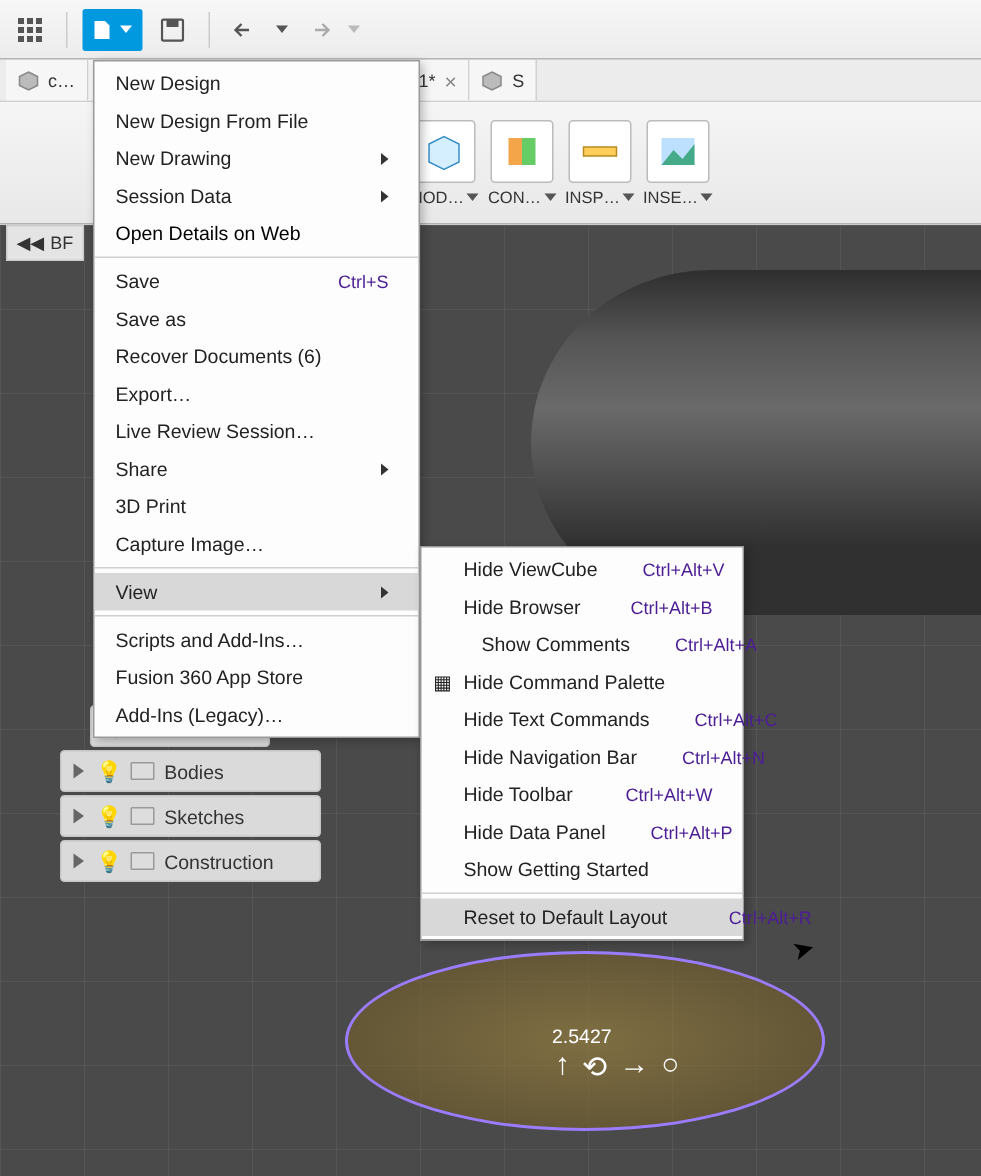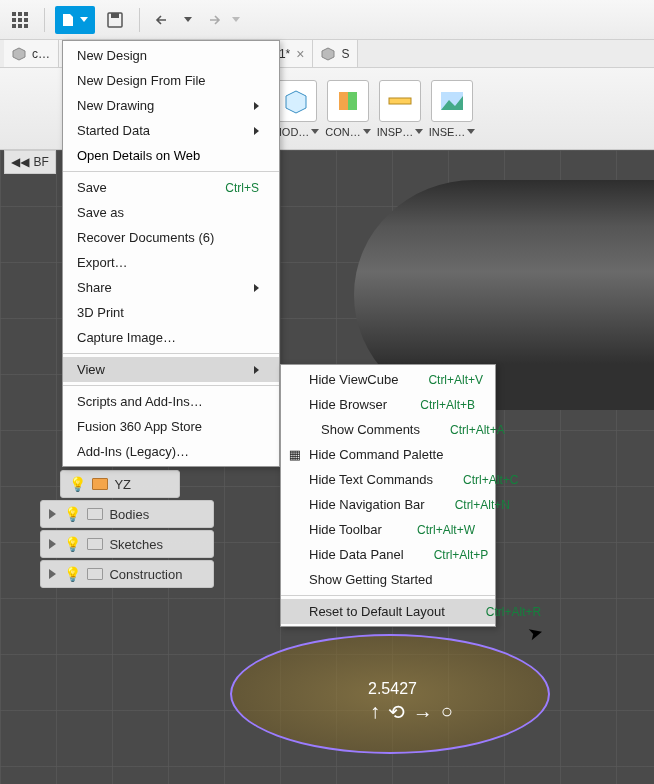--- a/index.html
+++ b/index.html
@@ -40,31 +40,31 @@
               background-color:#4a4a4a;
               background-image:
                 linear-gradient(rgba(90,90,90,0.7) 1px, transparent 1px),
                 linear-gradient(90deg, rgba(90,90,90,0.7) 1px, transparent 1px);
               background-size: 56px 56px;
               z-index:-2;}
   .cylinder { position:absolute; top:180px; right:-60px; width:360px; height:230px;
               background: linear-gradient(#2e2e2e 0%, #555 20%, #6a6a6a 40%, #555 55%, #303030 80%);
               border-radius: 120px 0 0 120px / 115px 0 0 115px; z-index:-1; box-shadow: inset -22px 0 0 #b7a45c, inset -24px 0 0 #8a7a3e;}
   .disc { position:absolute; bottom:30px; left:230px; width:320px; height:120px; border:2px solid #9b7cff; border-radius:50%; background:radial-gradient(ellipse at center, rgba(170,140,60,0.55), rgba(100,80,30,0.55)); z-index:-1;}
-  .dim-label { position:absolute; bottom:86px; left:368px; color:#fff; font-size:16px; z-index:1;}
+  .dim-label { position:absolute; bottom:86px; left:368px; color:#fff; font-size:13px; z-index:1;}
   .manip { position:absolute; bottom:60px; left:370px; color:#fff; z-index:1; display:flex; gap:8px; font-size:20px;}
 
   
   .menu { position:absolute; background:#fdfdfd; border:1px solid #9a9a9a; box-shadow:2px 2px 6px rgba(0,0,0,0.25); font-size:13px; color:#222; padding:2px 0; z-index:50;}
   .menu .item { display:flex; align-items:center; justify-content:space-between; height:25px; padding:0 20px 0 14px; white-space:nowrap; }
   .menu .item.disabled { color:#000000; }
   .menu .item.highlight { background:#d8d8d8; }
   .menu .sep { height:1px; background:#d0d0d0; margin:3px 0;}
   .menu .arrow { width:0;height:0;border-top:4px solid transparent;border-bottom:4px solid transparent;border-left:5px solid #333; margin-left:16px;}
-  .shortcut { color:#15803d; margin-left:30px; font-size:12px;}
+  .shortcut { color:#4c1d95; margin-left:30px; font-size:12px;}
   #file-menu { top:40px; left:62px; width:218px;}
   #view-menu { top:364px; left:280px; width:216px;}
   #view-menu .item { padding-left:28px; }
   #view-menu .chk { position:absolute; left:6px; width:16px; text-align:center;}
 
   .cursor { position:absolute; top:622px; left:528px; font-size:18px; color:#000; z-index:60; transform:rotate(-15deg);}
   svg { display:block; }
 </style>
 </head>
 <body>
@@ -237,39 +237,42 @@
       <span>New Design</span>
     </div>
     <div class="item">
       <span>New Design From File</span>
     </div>
     <div class="item">
       <span>New Drawing</span>
       <span class="arrow"></span>
     </div>
     <div class="item">
-      <span>Started Data</span>
+      <span>Session Data</span>
       <span class="arrow"></span>
     </div>
     <div class="item disabled">
       <span>Open Details on Web</span>
     </div>
     <div class="sep"></div>
     <div class="item">
       <span>Save</span>
       <span class="shortcut">Ctrl+S</span>
     </div>
     <div class="item">
       <span>Save as</span>
     </div>
     <div class="item">
       <span>Recover Documents (6)</span>
     </div>
     <div class="item">
       <span>Export…</span>
+    </div>
+    <div class="item">
+      <span>Live Review Session…</span>
     </div>
     <div class="item">
       <span>Share</span>
       <span class="arrow"></span>
     </div>
     <div class="item">
       <span>3D Print</span>
     </div>
     <div class="item">
       <span>Capture Image…</span>

